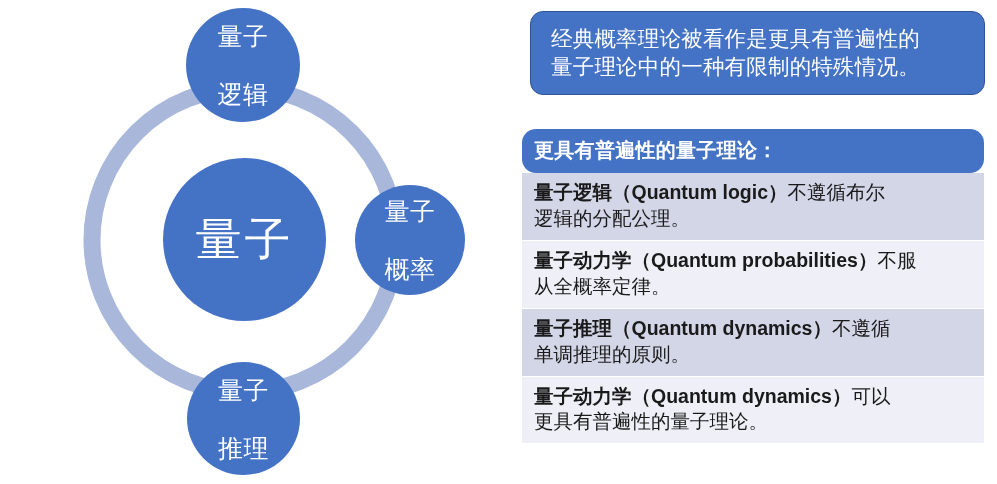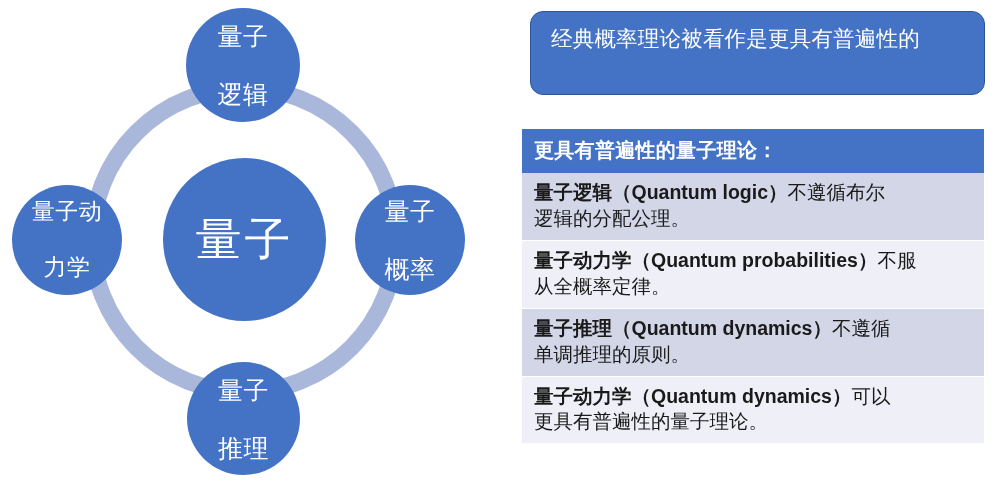--- a/index.html
+++ b/index.html
@@ -102,20 +102,21 @@
     box-sizing: border-box;
   }
   #table-header {
     background: #4473C5;
     color: #ffffff;
     font-size: 20px;
     font-weight: bold;
     padding: 8px 12px 9px 12px;
     letter-spacing: 0.3px;
     box-sizing: border-box;
+    border-radius: 14px;
   }
   .table-row {
     box-sizing: border-box;
     padding: 7px 12px 8px 12px;
     font-size: 19.5px;
     line-height: 1.33;
     color: #1a1a1a;
     border-bottom: 1px solid #ffffff;
   }
   .table-row.tint-a { background: #D3D6E7; }
@@ -144,31 +145,28 @@
   <div class="node-circle" id="node-right">
     <span class="ln">量子</span>
     <span class="ln">概率</span>
   </div>
 
   <div class="node-circle" id="node-bottom">
     <span class="ln">量子</span>
     <span class="ln">推理</span>
   </div>
 
-  <div class="node-circle" id="node-left">
-    <span class="ln">量子动</span>
-    <span class="ln">力学</span>
-  </div>
 
 </div>
 
 <div id="right-panel">
 
   <div id="callout-box">
     <span class="ln">经典概率理论被看作是更具有普遍性的</span>
+    <span class="ln">量子理论中的一种有限制的特殊情况。</span>
   </div>
 
   <div id="info-table">
 
     <div id="table-header">更具有普遍性的量子理论：</div>
 
     <div class="table-row tint-a">
       <span class="ln"><b>量子逻辑</b><b>（Quantum logic）</b><span>不遵循布尔</span></span>
       <span class="ln">逻辑的分配公理。</span>
     </div>

